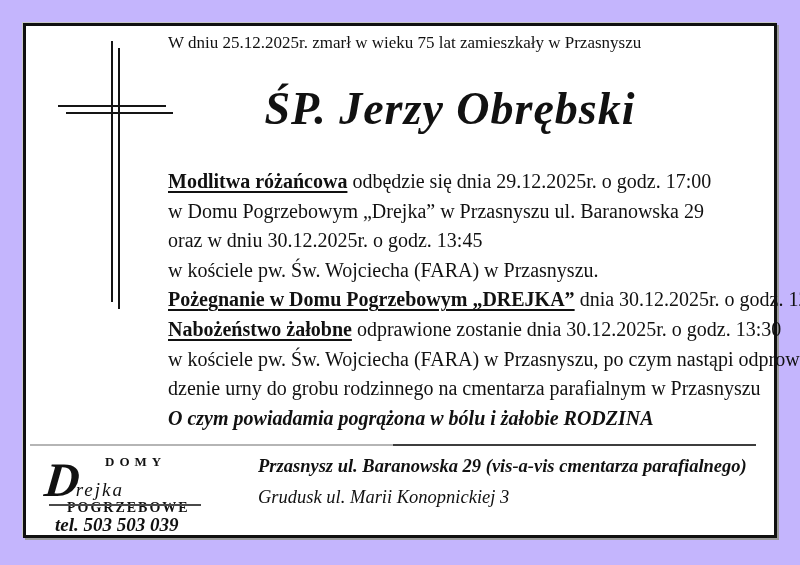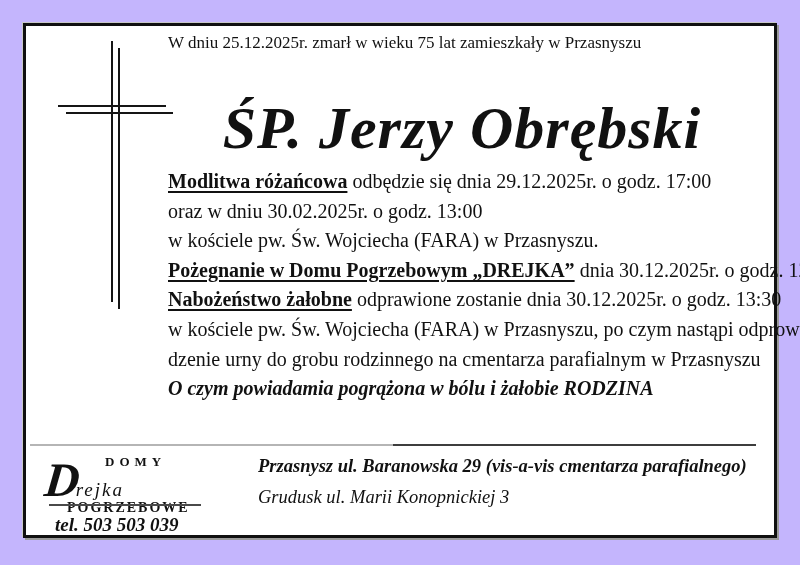--- a/index.html
+++ b/index.html
@@ -38,23 +38,23 @@
     left: 168px;
     top: 33px;
     font-size: 17px;
     white-space: nowrap;
   }
   .title {
     position: absolute;
     left: 160px;
     top: 82px;
     width: 580px;
-    margin: 12px;
+    margin: 0;
     text-align: center;
-    font-size: 60px;
+    font-size: 46px;
     font-weight: bold;
     font-style: italic;
     letter-spacing: 1px;
     white-space: nowrap;
   }
   .body-block {
     position: absolute;
     left: 168px;
     top: 167px;
     width: 600px;
@@ -158,21 +158,22 @@
     <div class="cross-line cross-h2"></div>
   </div>
 
   <div class="intro">W dniu 25.12.2025r. zmarł w wieku 75 lat zamieszkały w Przasnyszu</div>
 
   <h1 class="title">ŚP. Jerzy Obrębski</h1>
 
   <div class="body-block">
 
   <div class="body-line"><span class="strong-underline">Modlitwa różańcowa</span> odbędzie się dnia 29.12.2025r. o godz. 17:00</div>
-      <div class="body-line">oraz w dniu 30.02.2025r. o godz. 13:00</div>
+      <div class="body-line">w Domu Pogrzebowym „Drejka” w Przasnyszu ul. Baranowska 29</div>
+      <div class="body-line">oraz w dniu 30.12.2025r. o godz. 13:45</div>
       <div class="body-line">w kościele pw. Św. Wojciecha (FARA) w Przasnyszu.</div>
       <div class="body-line"><span class="strong-underline">Pożegnanie w Domu Pogrzebowym „DREJKA”</span> dnia 30.12.2025r. o godz. 12:00</div>
       <div class="body-line"><span class="strong-underline">Nabożeństwo żałobne</span> odprawione zostanie dnia 30.12.2025r. o godz. 13:30</div>
       <div class="body-line">w kościele pw. Św. Wojciecha (FARA) w Przasnyszu, po czym nastąpi odprowa-</div>
       <div class="body-line">dzenie urny do grobu rodzinnego na cmentarza parafialnym w Przasnyszu</div>
       <div class="body-line closing-line">O czym powiadamia pogrążona w bólu i żałobie RODZINA</div>
     </div>
 
   <div class="separator"></div>
 

